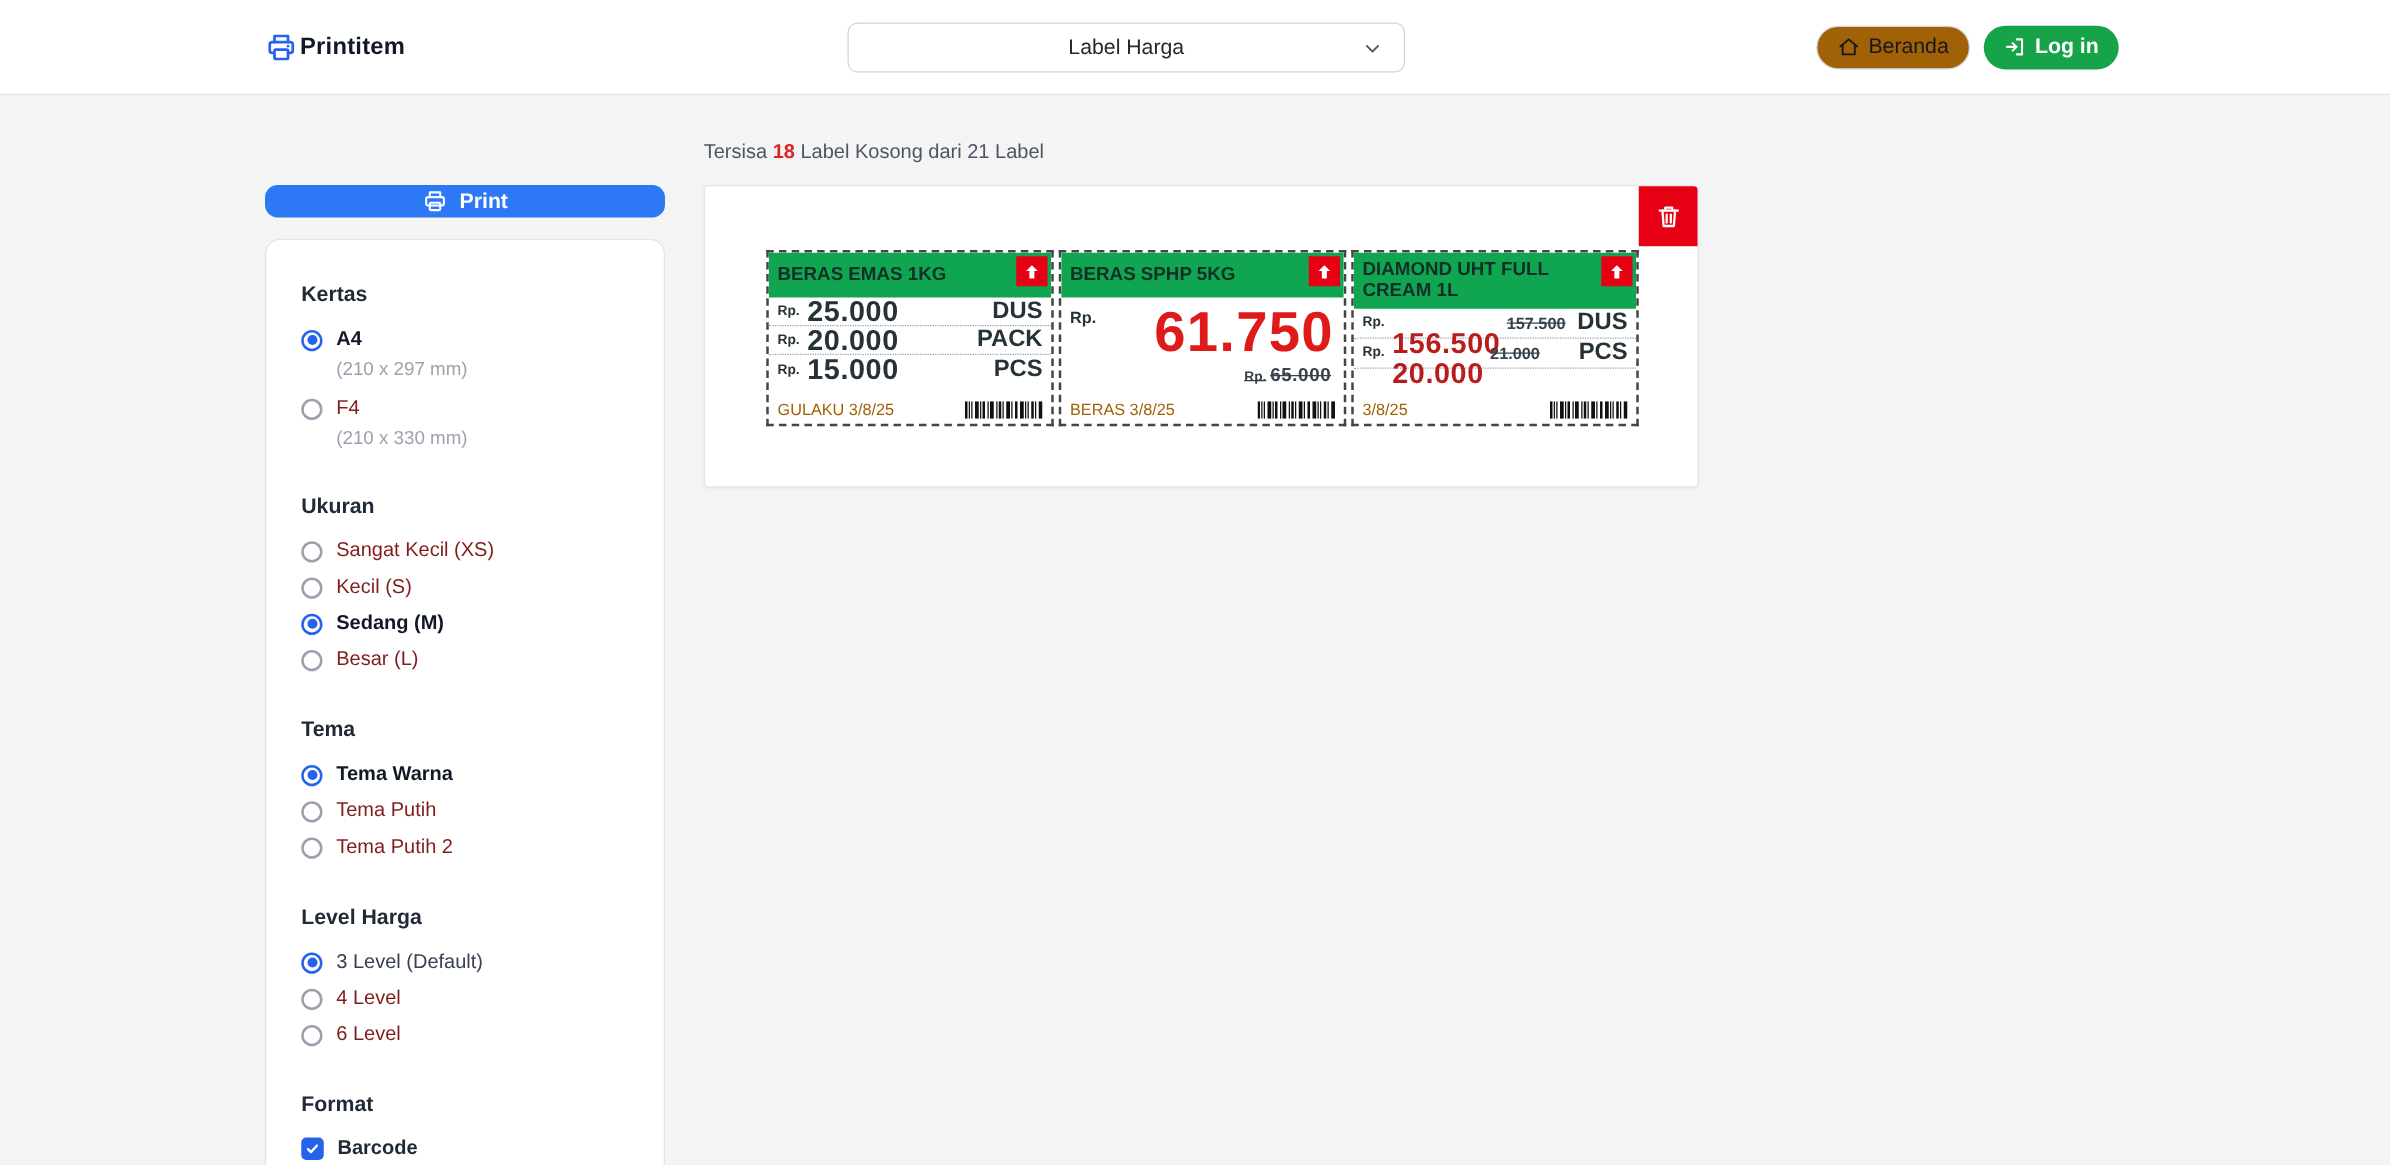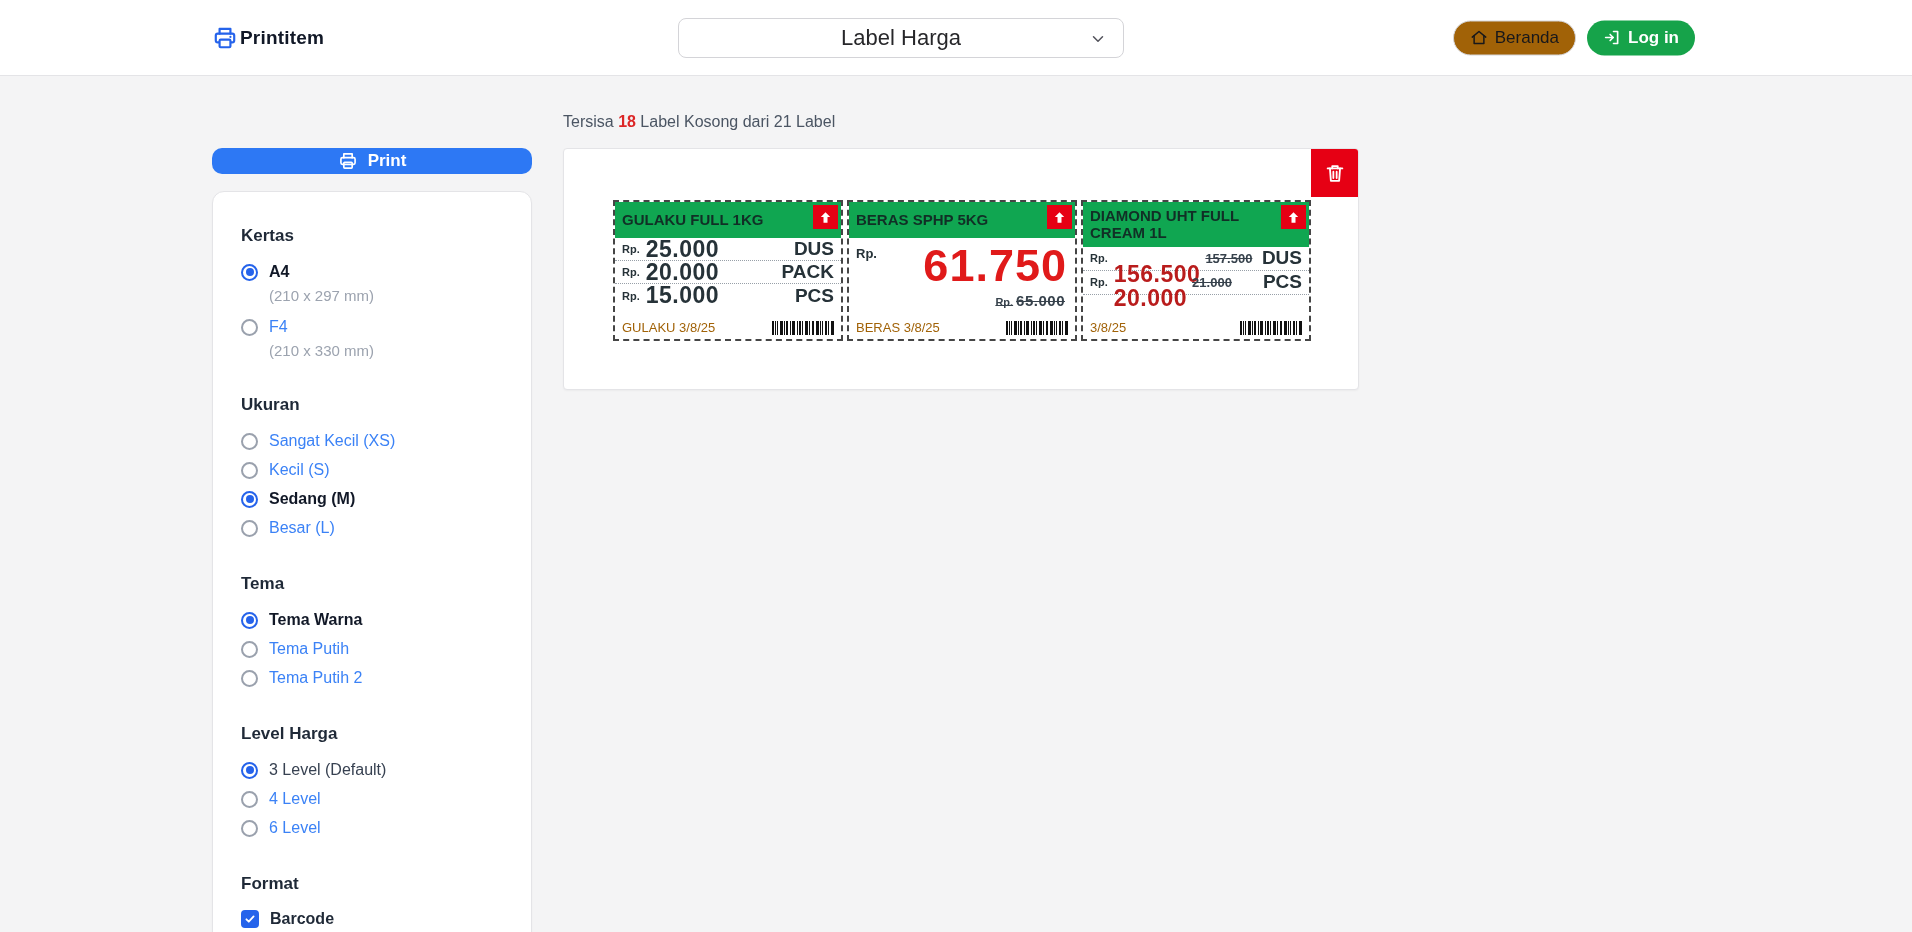--- a/index.html
+++ b/index.html
@@ -18,21 +18,21 @@
   .brand {
     position:absolute; left:212px; top:50%; transform:translateY(-50%);
     display:flex; align-items:center; gap:2px;
   }
   .brand-text { font-size:19px; font-weight:700; color:#111827; letter-spacing:.2px; }
   .doc-select {
     position:absolute; left:678px; top:18px; width:446px; height:40px;
     background:#fff; border:1px solid #d4d4d8; border-radius:8px;
     display:flex; align-items:center; justify-content:center; cursor:pointer;
   }
-  .doc-select-label { font-size:22px; font-weight:500; color:#27272a; }
+  .doc-select-label { font-size:17px; font-weight:500; color:#27272a; }
   .doc-select .chev { position:absolute; right:16px; top:11px; }
   .top-actions {
     position:absolute; right:217px; top:50%; transform:translateY(-50%);
     display:flex; align-items:center; gap:11px;
   }
   .pill {
     height:35px; border-radius:999px; display:flex; align-items:center; gap:7px;
     padding:0 16px; font-size:17px; cursor:pointer; border:1px solid transparent;
   }
   .pill.outline { background:#a16207; border-color:#d4d4d8; color:#18181b; font-weight:500; }
@@ -58,21 +58,21 @@
   .opt { display:flex; align-items:center; gap:11px; margin-bottom:9px; cursor:pointer; }
   .radio {
     flex:none; width:17px; height:17px; border-radius:50%;
     border:2px solid #9aa1ad; position:relative; background:#fff;
   }
   .radio.sel { border-color:#2563eb; }
   .radio.sel::after {
     content:""; position:absolute; left:50%; top:50%; transform:translate(-50%,-50%);
     width:8px; height:8px; border-radius:50%; background:#2563eb;
   }
-  .opt-label { font-size:16px; color:#3b82f6; line-height:20px; }
+  .opt-label { font-size:16px; color:#7f1d1d; line-height:20px; }
   .opt-label.sel-b { color:#111827; font-weight:700; }
   .opt-label.sel-r { color:#374151; }
   .opt-sub { font-size:15px; color:#9ca3af; margin:-4px 0 13px 28px; }
   .check {
     flex:none; width:18px; height:18px; border-radius:4px; background:#2563eb;
     display:flex; align-items:center; justify-content:center;
   }
   .chk-label { font-size:16px; font-weight:700; color:#1f2937; }
 
   
@@ -264,21 +264,21 @@
         <svg class="icon" width="22" height="22" viewBox="0 0 24 24" fill="none" stroke="#fff" stroke-width="2" stroke-linecap="round" stroke-linejoin="round">
           <path d="M4 7h16"></path>
           <path d="M9 7V4.5h6V7"></path>
           <path d="M6.5 7l1 13.5h9l1-13.5"></path>
           <path d="M10.2 10.5v7 M13.8 10.5v7"></path>
         </svg>
       </button>
 
       <div class="plabel">
         <div class="phead">
-          <span>GULAKU FULL 1KG</span>
+          <span>BERAS EMAS 1KG</span>
           <button class="up-btn">
             <svg class="icon" width="15" height="15" viewBox="0 0 24 24">
                 <path d="M12 3.5l7.5 7.5h-4.3v9.5H8.8V11H4.5z" fill="#fff"></path>
               </svg>
           </button>
         </div>
         <div class="prow">
           <span class="cur">Rp.</span>
           <span class="price">25.000</span>
           <span class="unit">DUS</span>

